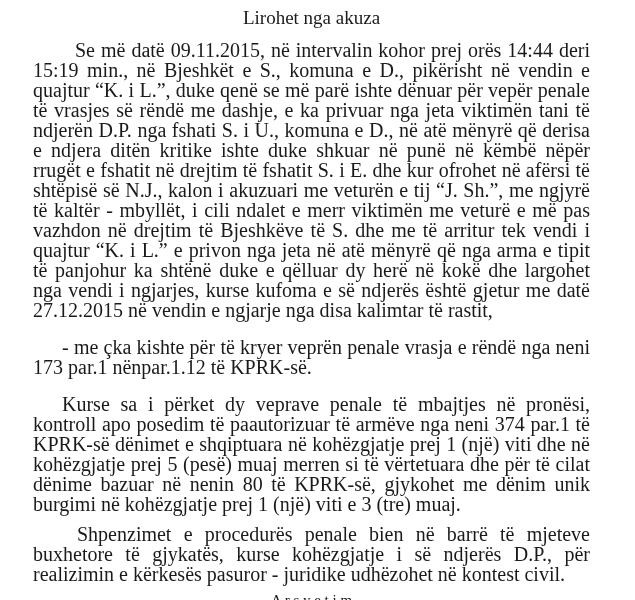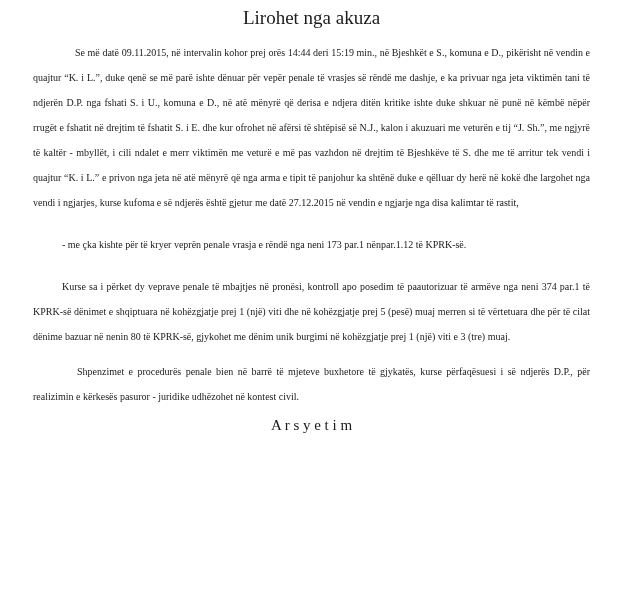--- a/index.html
+++ b/index.html
@@ -19,22 +19,22 @@
     color: #1a1a1a;
   }
   .doc-title {
     font-size: 19px;
     font-weight: normal;
     line-height: 20px;
     text-align: center;
     margin: 0 0 12px 0;
   }
   .para {
-    font-size: 10px;
-    line-height: 25px;
+    font-size: 20px;
+    line-height: 20px;
     text-align: justify;
     margin: 0 0 10px 0;
   }
   .indent-lg  { text-indent: 42px; }
   .indent-md  { text-indent: 29px; margin-top: 17px; }
   .indent-lg2 { text-indent: 44px; }
   .para-costs { margin-bottom: 4px; }
   .section-heading {
     font-size: 15px;
     font-weight: normal;
@@ -48,16 +48,16 @@
 
 <div class="page">
   <h1 class="doc-title">Lirohet nga akuza</h1>
 
   <p class="para indent-lg">Se më datë 09.11.2015, në intervalin kohor prej orës 14:44 deri 15:19 min., në Bjeshkët e S., komuna e D., pikërisht në vendin e quajtur “K. i L.”, duke qenë se më parë ishte dënuar për vepër penale të vrasjes së rëndë me dashje, e ka privuar nga jeta viktimën tani të ndjerën D.P. nga fshati S. i U., komuna e D., në atë mënyrë që derisa e ndjera ditën kritike ishte duke shkuar në punë në këmbë nëpër rrugët e fshatit në drejtim të fshatit S. i E. dhe kur ofrohet në afërsi të shtëpisë së N.J., kalon i akuzuari me veturën e tij “J. Sh.”, me ngjyrë të kaltër - mbyllët, i cili ndalet e merr viktimën me veturë e më pas vazhdon në drejtim të Bjeshkëve të S. dhe me të arritur tek vendi i quajtur “K. i L.” e privon nga jeta në atë mënyrë që nga arma e tipit të panjohur ka shtënë duke e qëlluar dy herë në kokë dhe largohet nga vendi i ngjarjes, kurse kufoma e së ndjerës është gjetur me datë 27.12.2015 në vendin e ngjarje nga disa kalimtar të rastit,</p>
 
   <p class="para indent-md">- me çka kishte për të kryer veprën penale vrasja e rëndë nga neni 173 par.1 nënpar.1.12 të KPRK-së.</p>
 
   <p class="para indent-md">Kurse sa i përket dy veprave penale të mbajtjes në pronësi, kontroll apo posedim të paautorizuar të armëve nga neni 374 par.1 të KPRK-së dënimet e shqiptuara në kohëzgjatje prej 1 (një) viti dhe në kohëzgjatje prej 5 (pesë) muaj merren si të vërtetuara dhe për të cilat dënime bazuar në nenin 80 të KPRK-së, gjykohet me dënim unik burgimi në kohëzgjatje prej 1 (një) viti e 3 (tre) muaj.</p>
 
-  <p class="para indent-lg2 para-costs">Shpenzimet e procedurës penale bien në barrë të mjeteve buxhetore të gjykatës, kurse përfaqësuesi i së ndjerës D.P., për realizimin e kërkesës pasuror - juridike udhëzohet në kontest civil.</p>
+  <p class="para indent-lg2 para-costs">Shpenzimet e procedurës penale bien në barrë të mjeteve buxhetore të gjykatës, kurse kohëzgjatje i së ndjerës D.P., për realizimin e kërkesës pasuror - juridike udhëzohet në kontest civil.</p>
 
   <h2 class="section-heading">A r s y e t i m</h2>
 </div>
 
 </body></html>

